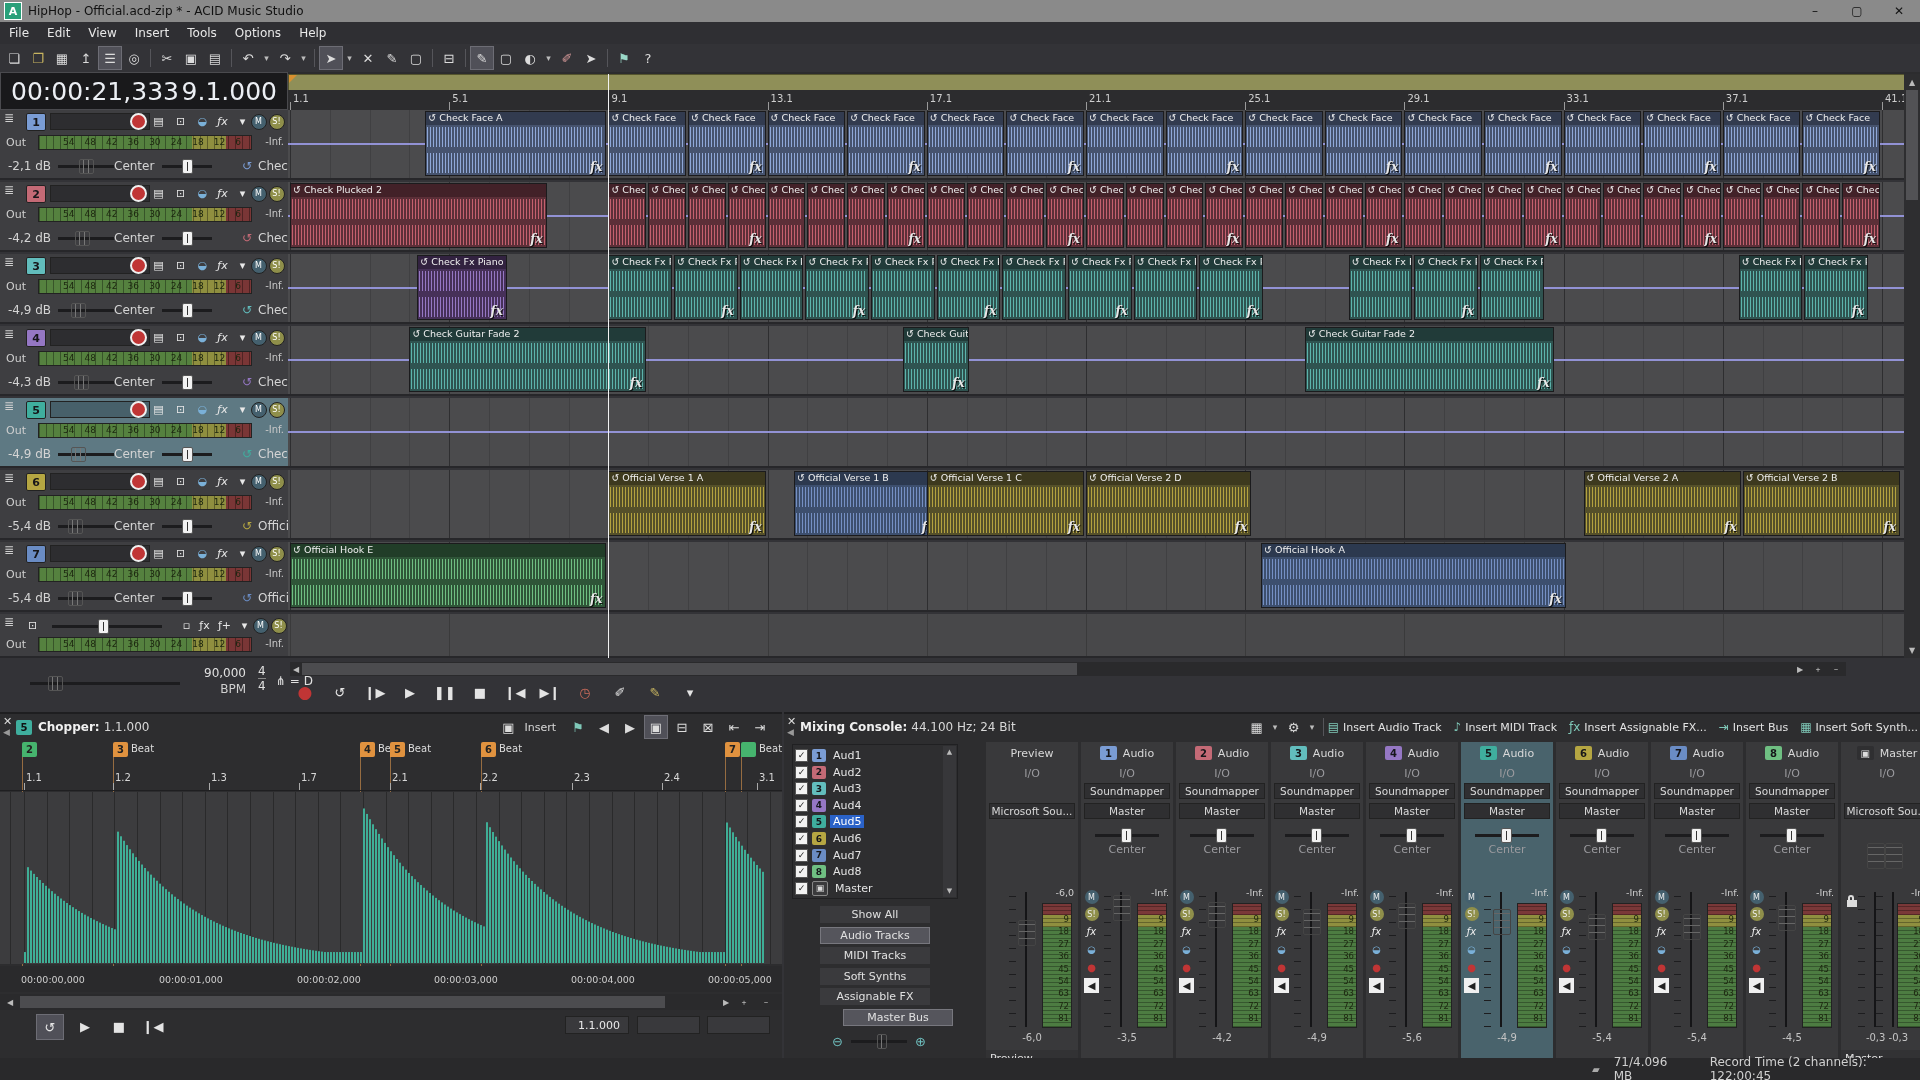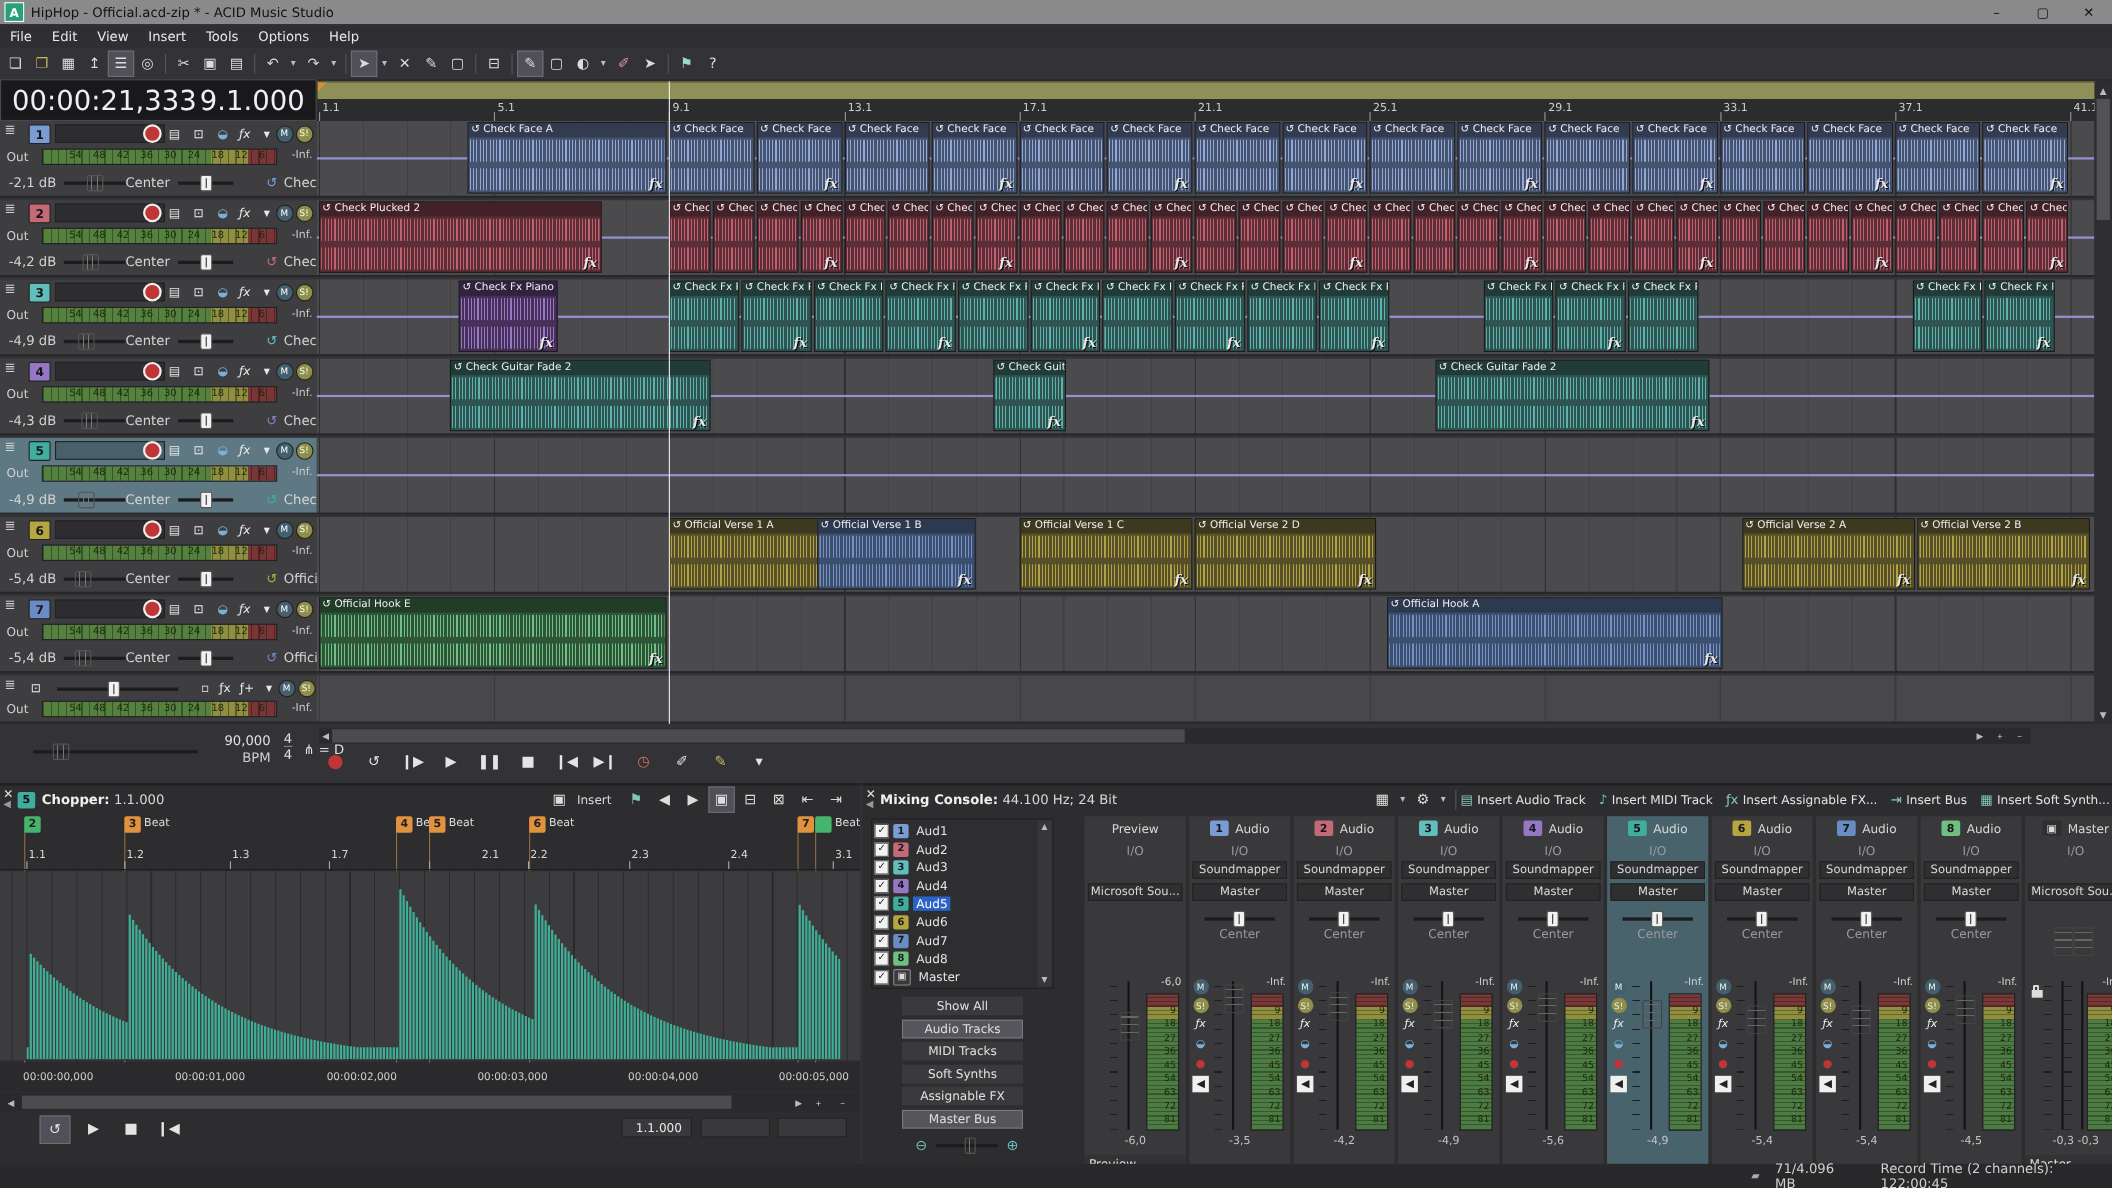--- a/index.html
+++ b/index.html
@@ -1085,21 +1085,21 @@
       </div>
       <div class="lane" style="top: 470px;">
         <div class="clip olive" style="left: 320.4px; width: 157.2px;">
           <div class="clbl">↺ Official Verse 1 A</div>
           <div class="cwav">
             <div class="b1"></div>
             <div class="b2"></div>
           </div>
           <span class="fxb">fx</span>
         </div>
-        <div class="clip verseblue" style="left: 455px; width: 144px;">
+        <div class="clip verseblue" style="left: 506px; width: 144px;">
           <div class="clbl">↺ Official Verse 1 B</div>
           <div class="cwav">
             <div class="b1"></div>
             <div class="b2"></div>
           </div>
           <span class="fxb">fx</span>
         </div>
         <div class="clip olive" style="left: 638.8px; width: 157.2px;">
           <div class="clbl">↺ Official Verse 1 C</div>
           <div class="cwav">
@@ -1326,21 +1326,21 @@
       </div>
     <div id="chruler" class="abs" style="left:0;top:56px;width:782px;height:20px;border-bottom:1px solid #1f1f21;">
         <span class="chrlab" style="left: 26px;">1.1</span>
         <span class="abs" style="left: 24px; top: 13px; width: 1px; height: 7px; background: rgb(170, 170, 170);"></span>
         <span class="chrlab" style="left: 115px;">1.2</span>
         <span class="abs" style="left: 113px; top: 13px; width: 1px; height: 7px; background: rgb(170, 170, 170);"></span>
         <span class="chrlab" style="left: 211px;">1.3</span>
         <span class="abs" style="left: 209px; top: 13px; width: 1px; height: 7px; background: rgb(170, 170, 170);"></span>
         <span class="chrlab" style="left: 301px;">1.7</span>
         <span class="abs" style="left: 299px; top: 13px; width: 1px; height: 7px; background: rgb(170, 170, 170);"></span>
-        <span class="chrlab" style="left: 392px; padding-left: 46px;">2.1</span>
+        <span class="chrlab" style="left: 392px;">2.1</span>
         <span class="abs" style="left: 390px; top: 13px; width: 1px; height: 7px; background: rgb(170, 170, 170);"></span>
         <span class="chrlab" style="left: 482px;">2.2</span>
         <span class="abs" style="left: 480px; top: 13px; width: 1px; height: 7px; background: rgb(170, 170, 170);"></span>
         <span class="chrlab" style="left: 574px;">2.3</span>
         <span class="abs" style="left: 572px; top: 13px; width: 1px; height: 7px; background: rgb(170, 170, 170);"></span>
         <span class="chrlab" style="left: 664px;">2.4</span>
         <span class="abs" style="left: 662px; top: 13px; width: 1px; height: 7px; background: rgb(170, 170, 170);"></span>
         <span class="chrlab" style="left: 759px;">3.1</span>
         <span class="abs" style="left: 757px; top: 13px; width: 1px; height: 7px; background: rgb(170, 170, 170);"></span>
       </div>
@@ -1705,21 +1705,21 @@
           <span class="lbadge" style="background: rgb(58, 58, 60); color: rgb(221, 221, 221); border: 1px solid rgb(136, 136, 136);">▣</span>
           <span class="mlname">Master</span>
         </div>
       </div>
     <div id="mfilters">
         <div class="fbtn" style="top: 192px;">Show All</div>
         <div class="fbtn on" style="top: 212.5px;">Audio Tracks</div>
         <div class="fbtn" style="top: 233px;">MIDI Tracks</div>
         <div class="fbtn" style="top: 253.5px;">Soft Synths</div>
         <div class="fbtn" style="top: 274px;">Assignable FX</div>
-        <div class="fbtn on" style="top: 294.5px;">Master Bus</div>
+        <div class="fbtn on" style="top: 294.5px; margin-left: 23px;">Master Bus</div>
       </div>
     <div class="abs" style="left:48px;top:320px;width:120px;display:flex;align-items:center;gap:8px;">
       <span style="color:#6fbfbf;font-size:13px;">⊖</span>
       <span style="position:relative;width:56px;height:3px;background:#1c1c1e;display:inline-block;">
         <span class="hthumb" style="left:26px;width:10px;top:-6px;"></span>
       </span>
       <span style="color:#6fbfbf;font-size:13px;">⊕</span>
     </div>
     <div id="strips">
         <div class="strip" style="left: 174px;">

